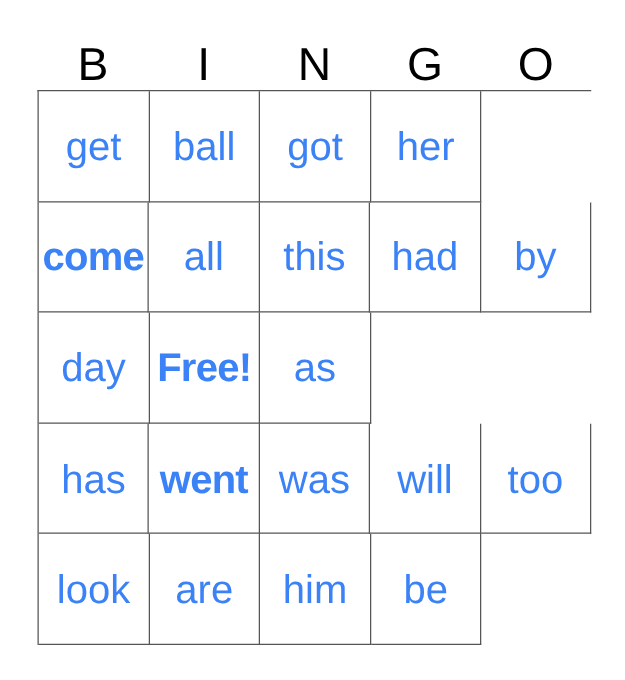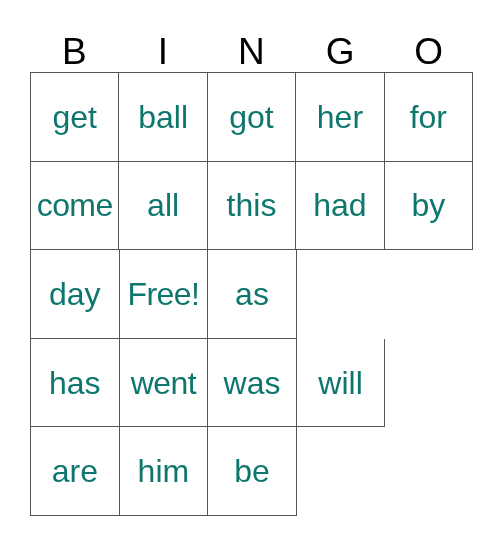--- a/index.html
+++ b/index.html
@@ -57,24 +57,25 @@
     display: flex;
     align-items: center;
     justify-content: center;
     overflow: hidden;
   }
   .cell-text {
     font-size: 32px;
     line-height: 34px;
     white-space: nowrap;
     text-align: right;
-    color: #0f766e;
+    color: #3b82f6;
   }
   .cell-text.tight {
     letter-spacing: -0.6px;
+    font-weight: bold;
   }
 </style>
 </head>
 <body>
 
 <div class="card">
 
   <div class="header-row">
     <div class="header-cell">B</div>
     <div class="header-cell">I</div>
@@ -90,23 +91,20 @@
           <span class="cell-text">get</span>
         </div>
       <div class="cell">
           <span class="cell-text">ball</span>
         </div>
       <div class="cell">
           <span class="cell-text">got</span>
         </div>
       <div class="cell">
           <span class="cell-text">her</span>
-        </div>
-      <div class="cell">
-          <span class="cell-text">for</span>
         </div>
     </div>
 
     <div class="grid-row">
       <div class="cell">
           <span class="cell-text tight">come</span>
         </div>
       <div class="cell">
           <span class="cell-text">all</span>
         </div>
@@ -139,23 +137,29 @@
         </div>
       <div class="cell">
           <span class="cell-text tight">went</span>
         </div>
       <div class="cell">
           <span class="cell-text">was</span>
         </div>
       <div class="cell">
           <span class="cell-text">will</span>
         </div>
+      <div class="cell">
+          <span class="cell-text">too</span>
+        </div>
     </div>
 
     <div class="grid-row">
+      <div class="cell">
+          <span class="cell-text">look</span>
+        </div>
       <div class="cell">
           <span class="cell-text">are</span>
         </div>
       <div class="cell">
           <span class="cell-text">him</span>
         </div>
       <div class="cell">
           <span class="cell-text">be</span>
         </div>
     </div>

